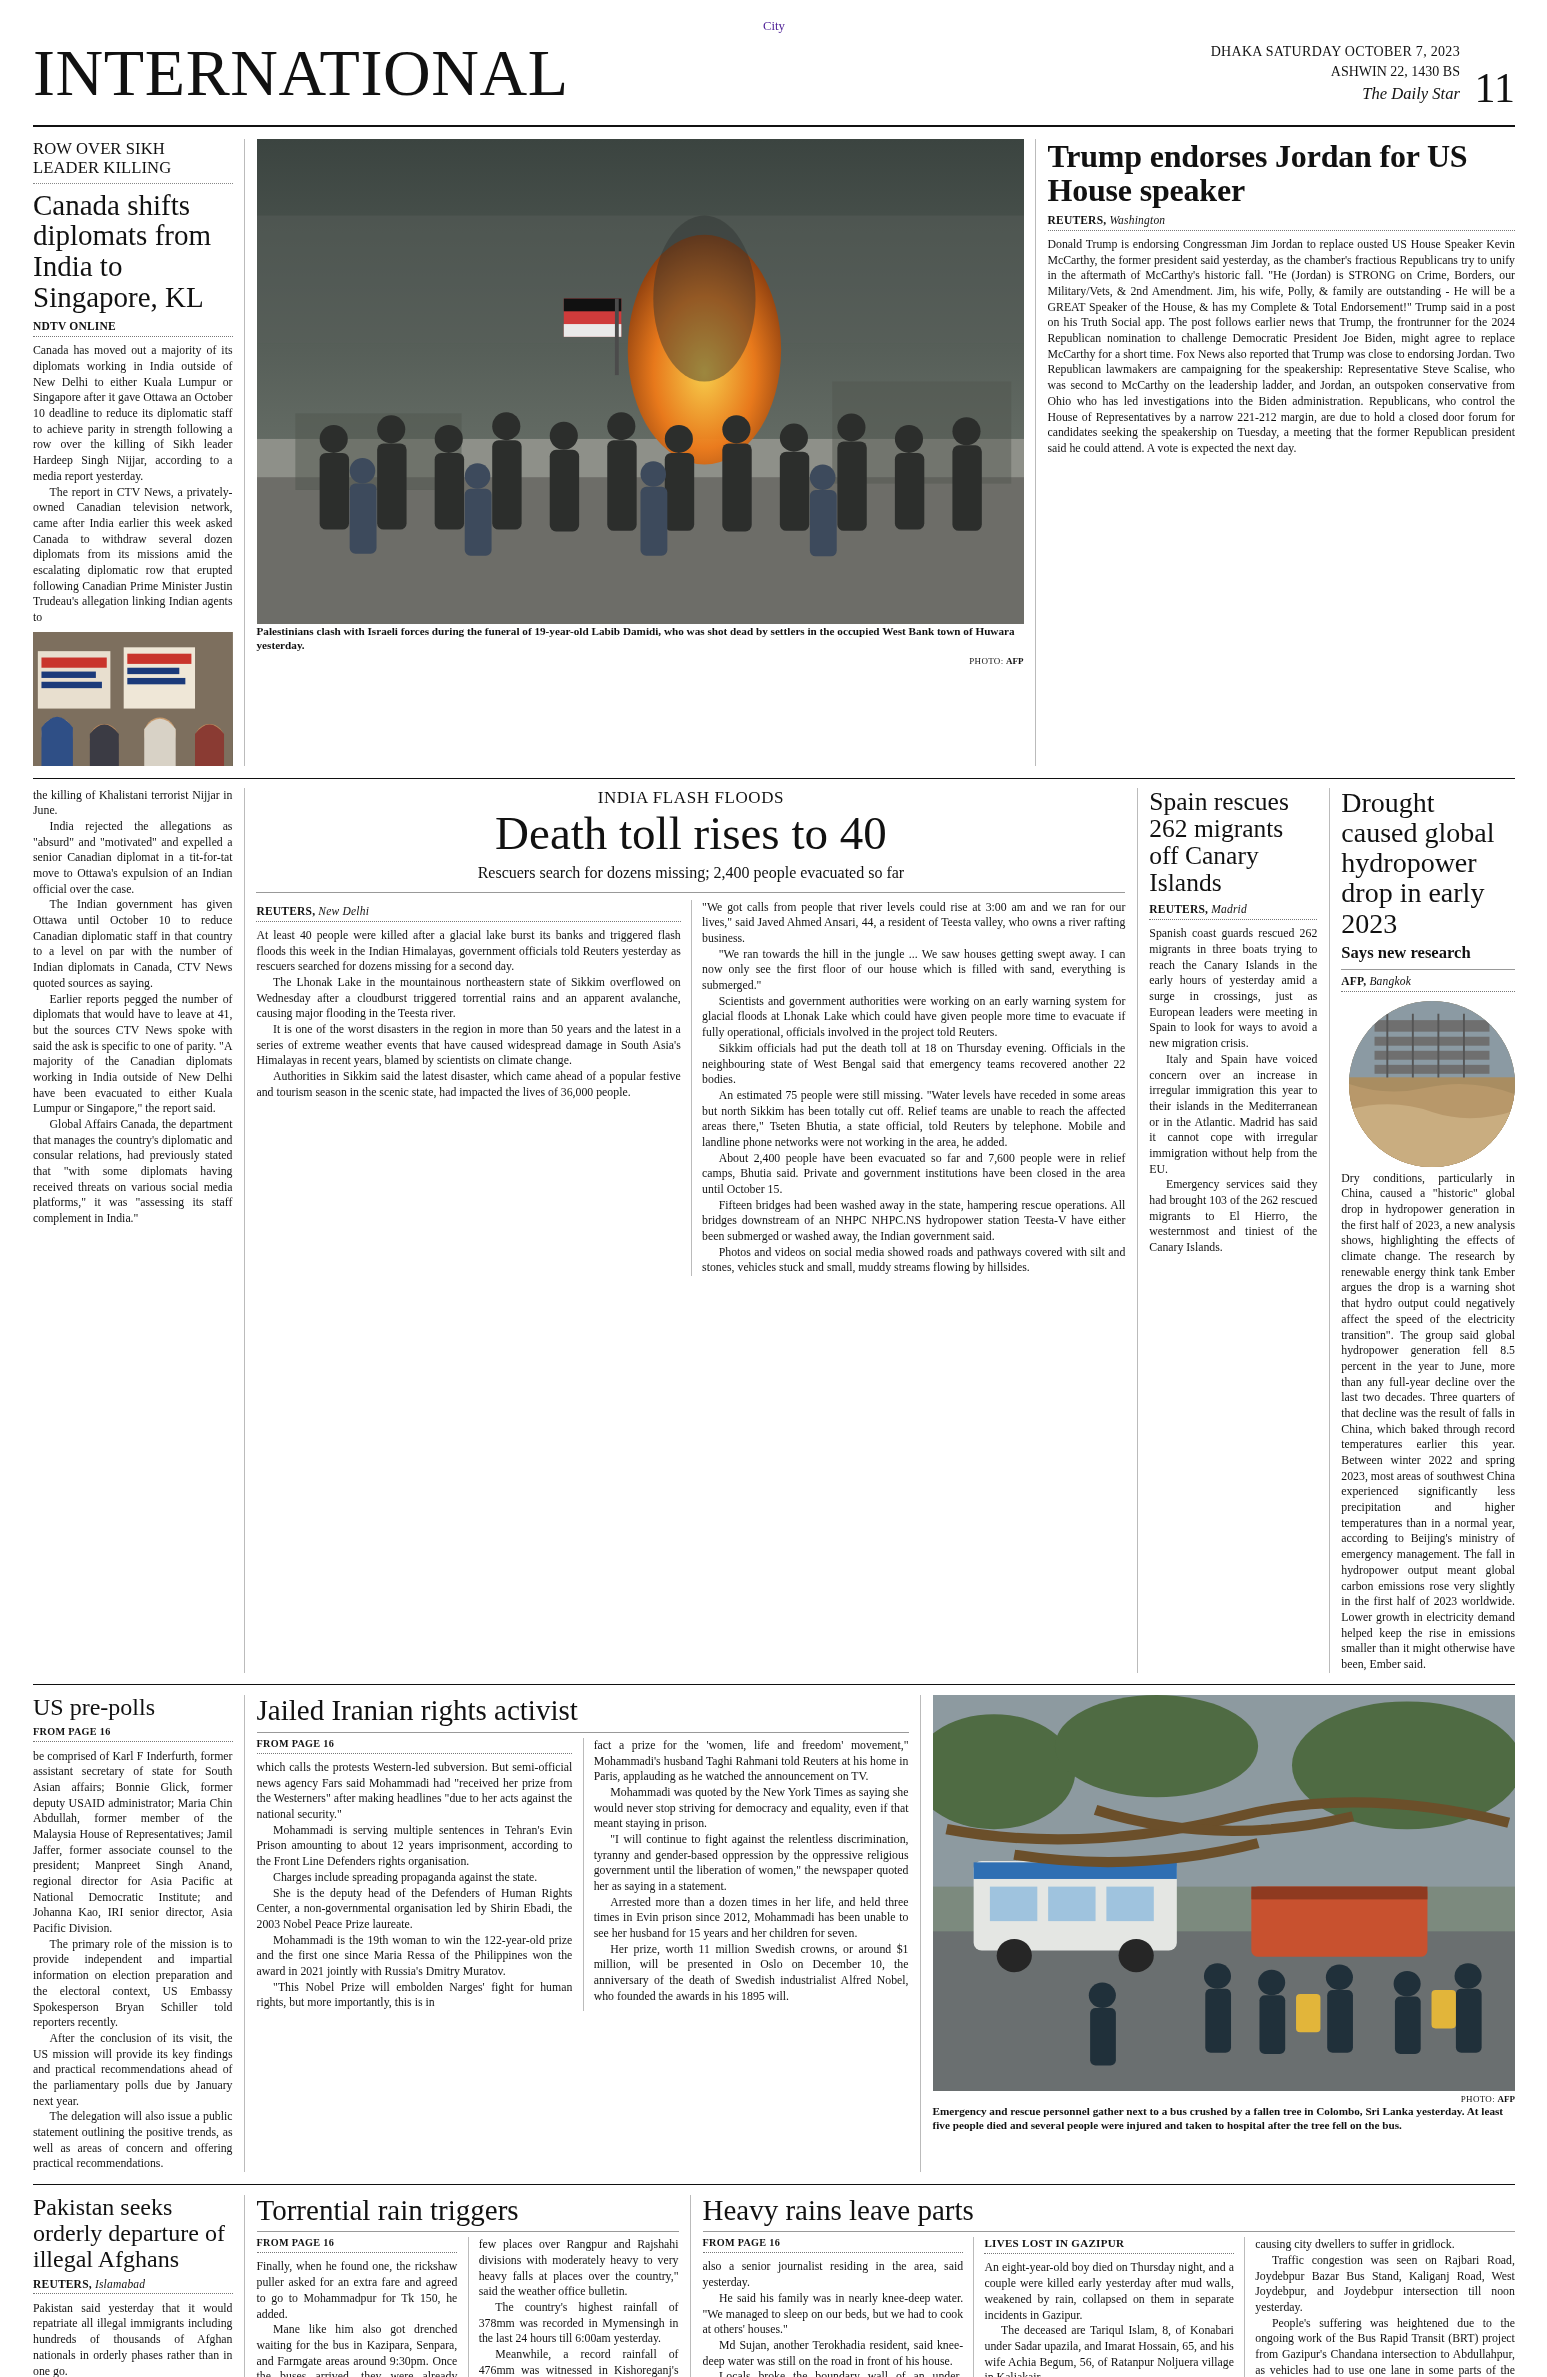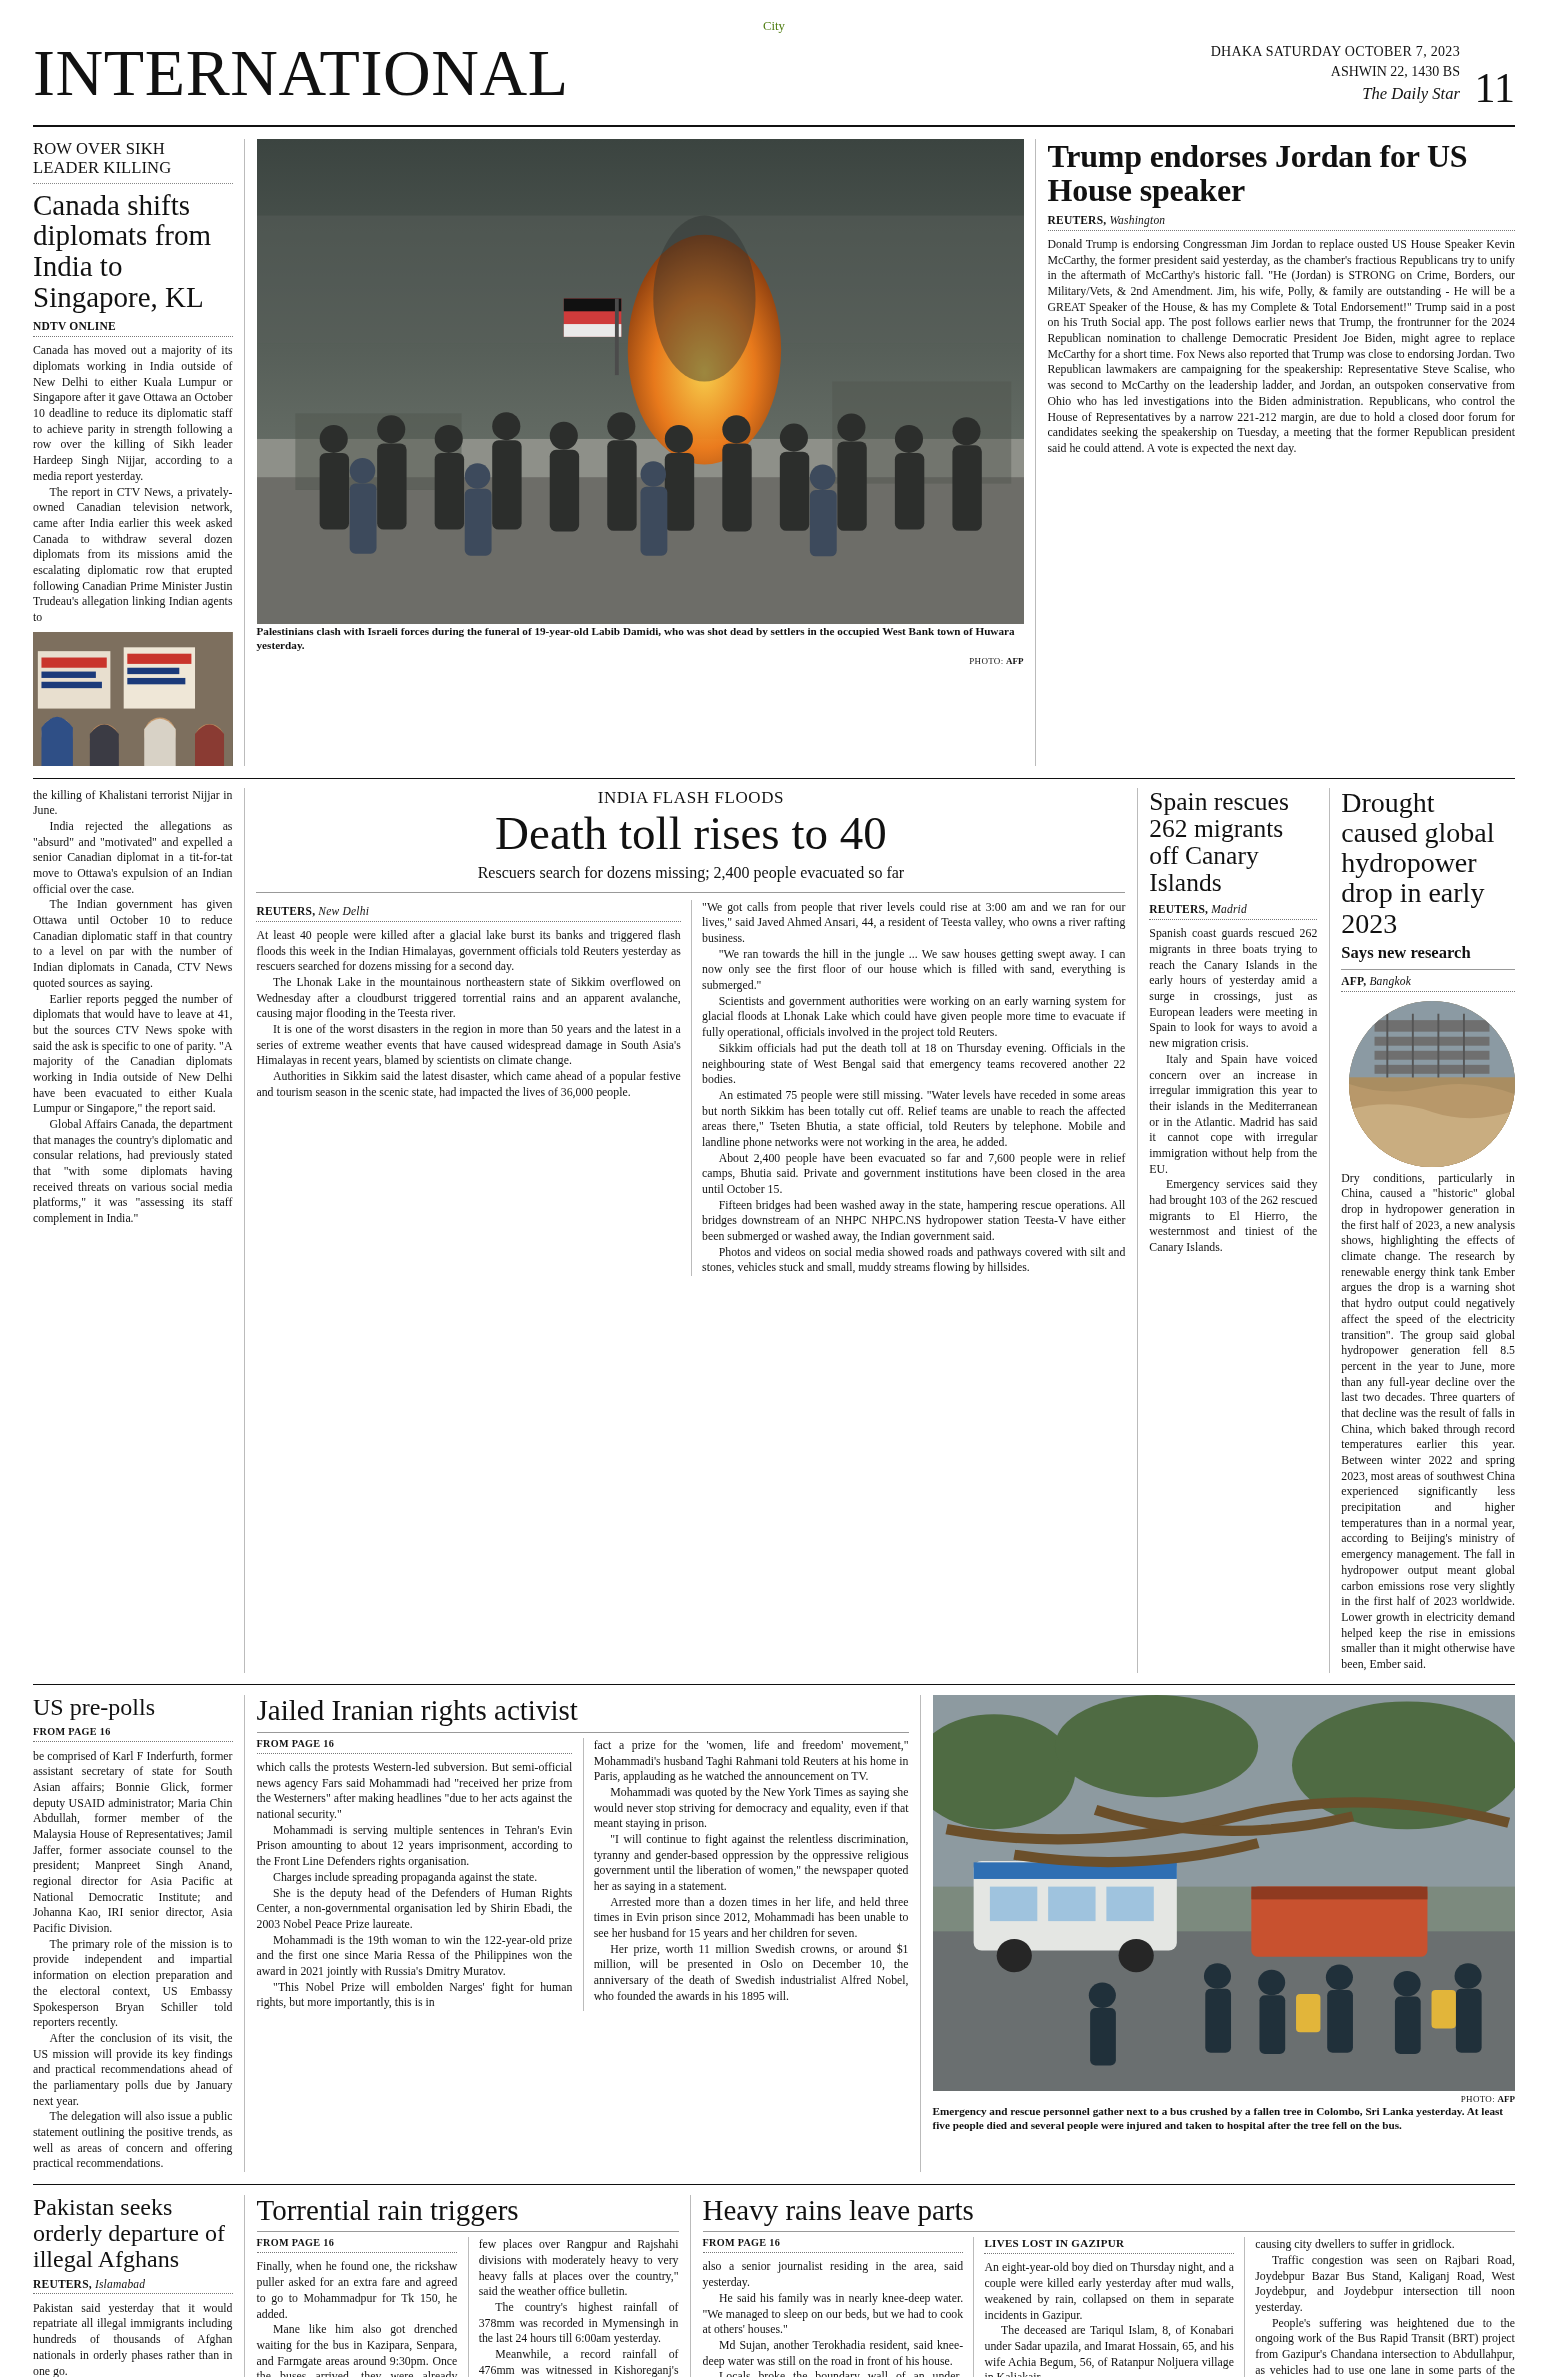--- a/index.html
+++ b/index.html
@@ -6,21 +6,21 @@
   html, body { margin:0; padding:0; }
   body {
     width:1548px;
     background:#ffffff;
     font-family:"Liberation Serif", serif;
     color:#111;
   }
   .page { width:1548px; padding:19px 33px 25.5px 33px; }
 
   
-  .topline { text-align:center; font-size:12.8px; font-family:"Liberation Serif",serif; color:#4d7c0f; margin-bottom:6.4px; }
+  .topline { text-align:center; font-size:12.8px; font-family:"Liberation Serif",serif; color:#4c1d95; margin-bottom:6.4px; }
   .masthead { display:flex; align-items:flex-end; justify-content:space-between;
               border-bottom:2.6px solid #111; padding-bottom:19px; }
   .masthead-left { font-family:"Liberation Serif", serif; font-size:66px; letter-spacing:0.6px; line-height:1; }
   .masthead-right { text-align:right; display:flex; align-items:flex-end; gap:12px; }
   .mh-dates { font-size:14px; line-height:1.45; text-align:right; }
   .mh-dates .d1 { letter-spacing:0.3px; }
   .mh-logo { font-family:"Liberation Serif", serif; font-size:16.6px; font-style:italic; }
   .mh-pageno { font-size:42px; font-family:"Liberation Serif",serif; line-height:.85; padding-left:2.6px; }
 
   

